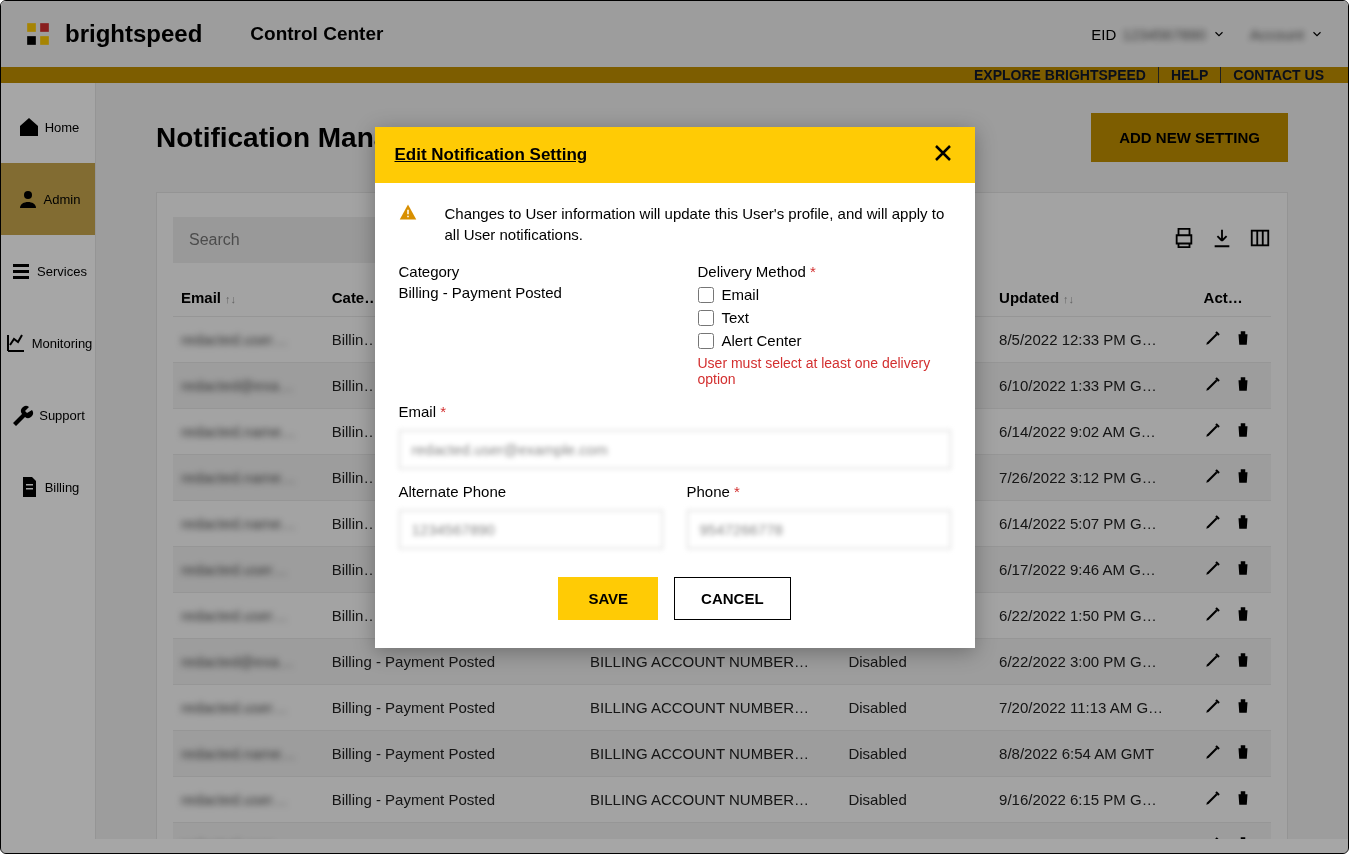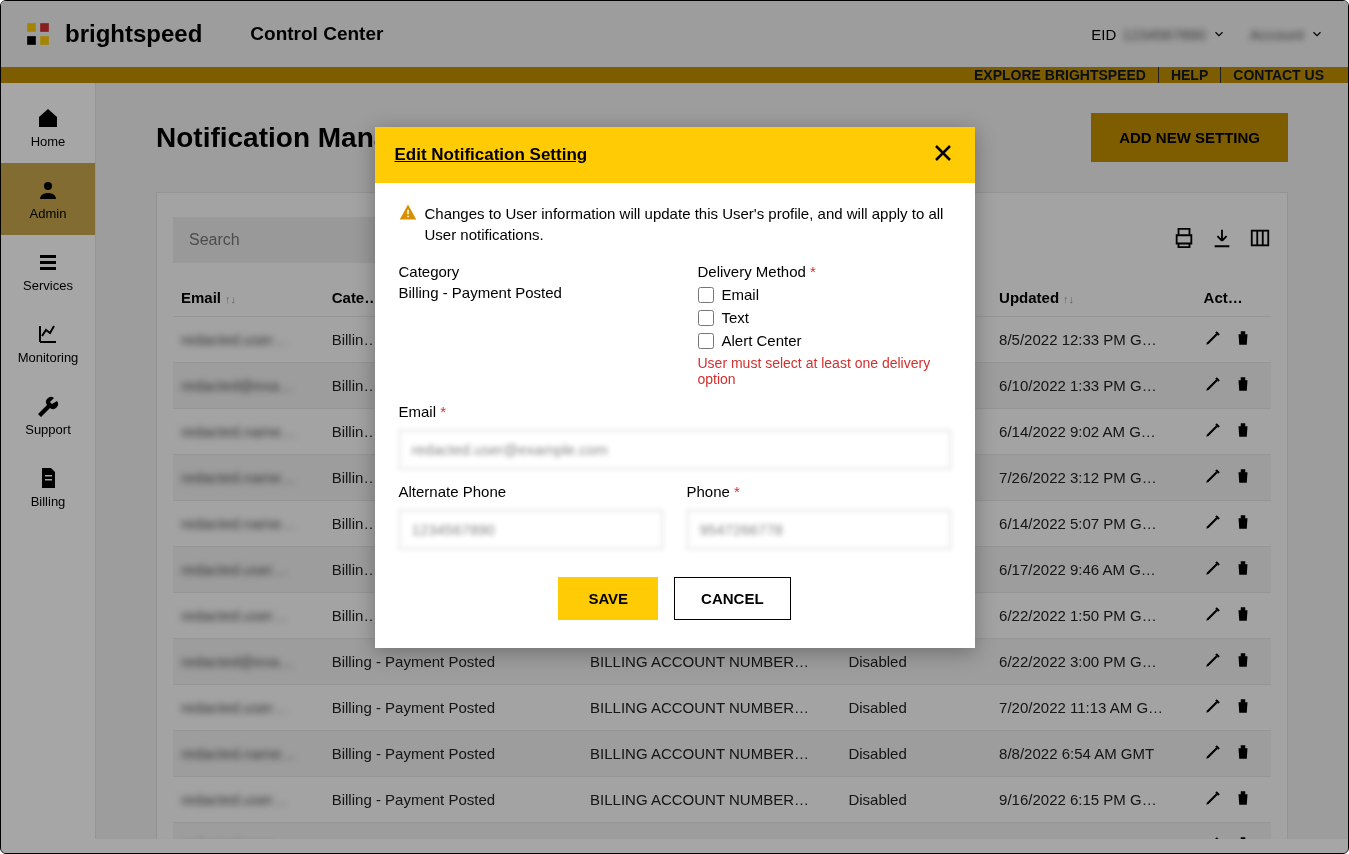--- a/index.html
+++ b/index.html
@@ -13,21 +13,21 @@
   .top-right { margin-left:auto; display:flex; align-items:center; gap:24px; font-size:15px; color:#000;}
   .eid-group, .acct-group { display:flex; align-items:center; gap:6px; }
   .blur { filter: blur(3px); color:#555; user-select:none;}
   .chev { width:14px; height:14px; }
   
   .goldbar { height:16px; background:#c08f00; display:flex; align-items:center; justify-content:flex-end; padding:0 24px; gap:12px; font-size:14px; font-weight:600; color:#0f172a;}
   .goldbar .sep { width:1px; height:16px; background:#333; }
   
   .body { display:flex; height:calc(854px - 66px - 32px); }
   .sidebar { width:95px; background:#fff; border-right:1px solid #e5e5e5; display:flex; flex-direction:column; align-items:center; padding-top:8px;}
-  .nav-item { width:100%; height:72px; display:flex; flex-direction:column; align-items:center; justify-content:center; gap:4px; font-size:13px; color:#000; cursor:pointer;}
+  .nav-item { width:100%; height:72px; display:flex; flex-direction:row; align-items:center; justify-content:center; gap:4px; font-size:13px; color:#000; cursor:pointer;}
   .nav-item.active { background:#c8a74d; }
   .nav-icon { width:24px; height:24px; display:flex; align-items:center; justify-content:center;}
   .main { flex:1; background:#f2f2f2; padding:30px 60px 0 60px; overflow:hidden;}
   .page-header { display:flex; align-items:center; justify-content:space-between; margin-bottom:30px;}
   .page-title { font-size:28px; font-weight:700; color:#000;}
   .add-btn { background:#c08f00; border:none; padding:16px 28px; font-size:15px; font-weight:700; color:#000; cursor:pointer;}
   .panel { background:#fafafa; border:1px solid #e3e3e3; padding:24px 16px 0 16px; height:650px; overflow:hidden;}
   .toolbar { display:flex; align-items:center; margin-bottom:16px;}
   .search { background:#ececec; border:none; padding:14px 16px; font-size:16px; width:560px; color:#555;}
   .tool-icons { margin-left:auto; display:flex; gap:16px; align-items:center;}
@@ -40,21 +40,21 @@
   .row-email { filter:blur(3px); color:#555;}
   .actions-cell { display:flex; gap:12px; align-items:center;}
   .actions-cell svg { width:18px; height:18px; cursor:pointer;}
   
   .overlay { position:absolute; inset:0; background:rgba(0,0,0,0.35); display:flex; align-items:flex-start; justify-content:center; padding-top:126px;}
   .modal { width:600px; background:#fff; box-shadow:0 4px 20px rgba(0,0,0,0.3); }
   .modal-head { background:#ffcb05; height:56px; display:flex; align-items:center; justify-content:space-between; padding:0 20px;text-decoration:underline;}
   .modal-title { font-size:17px; font-weight:700; color:#000;}
   .close-x { cursor:pointer; }
   .modal-body { padding:20px 24px 28px 24px; }
-  .warn-row { display:flex; gap:8px; margin-bottom:18px;}
+  .warn-row { display:flex; gap:28px; margin-bottom:18px;}
   .warn-text { font-size:15px; color:#000; line-height:1.4;}
   .form-row { display:flex; gap:46px; margin-bottom:16px;}
   .form-col { flex:1; }
   .lbl { font-size:15px; color:#000; margin-bottom:4px; display:block;}
   .req { color:#d32f2f; }
   .val { font-size:15px; color:#000;}
   .chk-group { display:flex; flex-direction:column; gap:6px; margin-top:6px;}
   .chk { display:flex; align-items:center; gap:8px; font-size:15px;}
   .chk input { width:16px; height:16px;}
   .err { color:#d32f2f; font-size:14px; margin-top:6px;}

